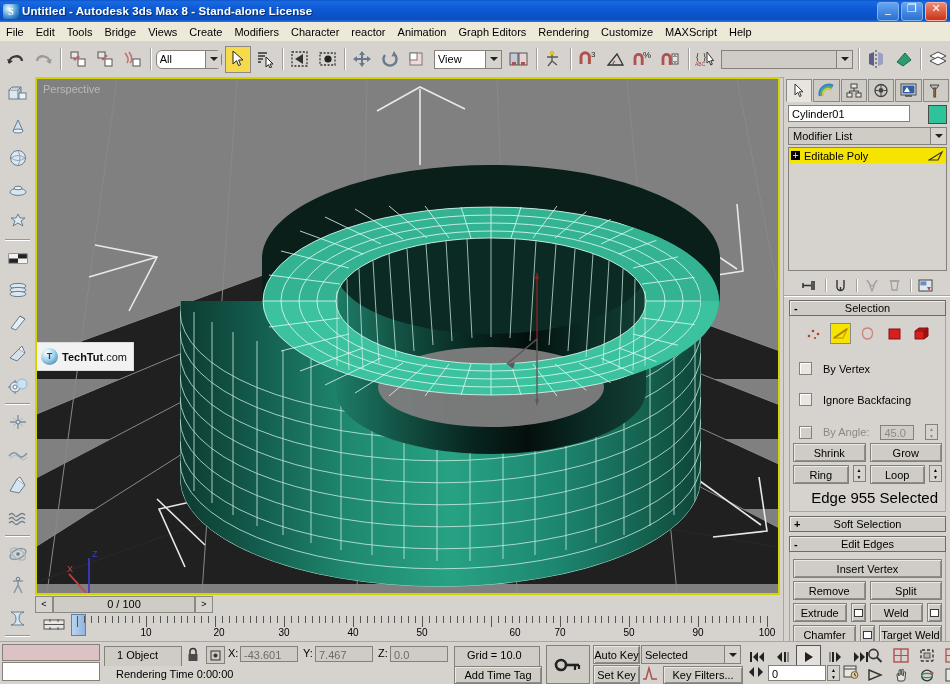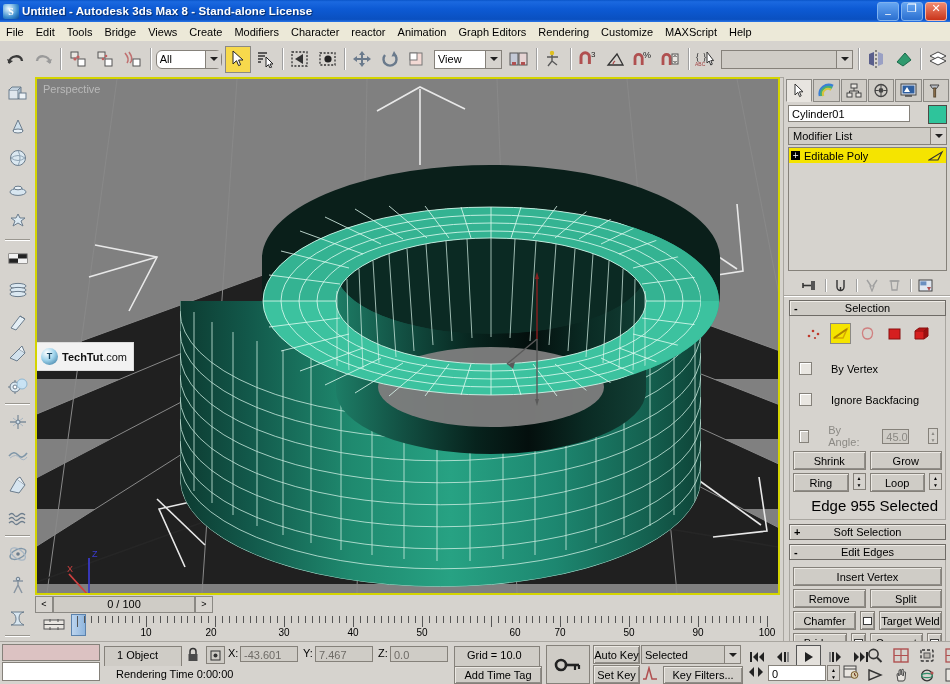--- a/index.html
+++ b/index.html
@@ -109,21 +109,21 @@
   .rollhdr{height:14px;border:1px solid #6e6b66;background:#cfccc6;display:flex;
       align-items:center;justify-content:center;position:relative;font-size:11px;
       box-shadow:inset 1px 1px 0 #efece7;}
   .rollhdr .sg{position:absolute;left:4px;font-size:11px;font-weight:bold;}
   .rollbody{border:1px solid #a9a6a0;border-top:none;background:#d6d3ce;padding:4px 3px 4px 3px;}
 
   .solvl{display:flex;justify-content:center;gap:6px;margin:3px 0 6px 0;}
   .so{width:19px;height:19px;border:1px solid transparent;display:flex;
       align-items:center;justify-content:center;}
   .so.sel{background:#f5e400;border:1px solid #8b8984;}
-  .ckrow{display:flex;align-items:center;gap:19px;margin:18px 0 2px 6px;font-size:11px;}
+  .ckrow{display:flex;align-items:center;gap:11px;margin:18px 0 2px 6px;font-size:11px;}
   .ck{width:11px;height:11px;border:1px solid #85817a;background:#e9e6e1;
       box-shadow:inset 1px 1px 0 #fff;}
   .ckrow.dis{color:#8b8984;}
   .spin{width:13px;height:16px;display:flex;flex-direction:column;
       border:1px solid #85817a;background:#d6d3ce;box-sizing:border-box;}
   .spin div{flex:1;display:flex;align-items:center;justify-content:center;font-size:5px;}
   .numf{flex:1;height:15px;border:1px solid #85817a;background:#cfccc6;color:#8b8984;
       font-size:11px;line-height:15px;padding-left:3px;box-sizing:border-box;}
   .btnrow{display:flex;gap:4px;margin-top:3px;}
   .pb{flex:1;height:17px;border:1px solid #85817a;background:#cfccc6;font-size:11px;
@@ -907,21 +907,21 @@
         <div class="tick" style="left: 634.8px; height: 7px;"></div>
         <div class="tick" style="left: 641.7px; height: 7px;"></div>
         <div class="tick" style="left: 648.6px; height: 7px;"></div>
         <div class="tick" style="left: 655.5px; height: 7px;"></div>
         <div class="tick" style="left: 662.4px; height: 7px;"></div>
         <div class="tick" style="left: 669.3px; height: 7px;"></div>
         <div class="tick" style="left: 676.2px; height: 7px;"></div>
         <div class="tick" style="left: 683.1px; height: 7px;"></div>
         <div class="tick" style="left: 690px; height: 11px;"></div>
         <div class="rnum" style="left: 69px;">10</div>
-        <div class="rnum" style="left: 134px;">20</div>
+        <div class="rnum" style="left: 142px;">20</div>
         <div class="rnum" style="left: 207px;">30</div>
         <div class="rnum" style="left: 276px;">40</div>
         <div class="rnum" style="left: 345px;">50</div>
         <div class="rnum" style="left: 438px;">60</div>
         <div class="rnum" style="left: 483px;">70</div>
         <div class="rnum" style="left: 552px;">50</div>
         <div class="rnum" style="left: 621px;">90</div>
         <div class="rnum" style="left: 690px;">100</div>
       </div>
   </div>
@@ -1127,20 +1127,30 @@
       </div>
       <div class="rollbody">
         <div class="btnrow">
           <span class="pb">Insert Vertex</span>
         </div>
         <div class="btnrow">
           <span class="pb">Remove</span>
           <span class="pb">Split</span>
         </div>
         <div class="btnrow">
+          <span class="pb">Extrude</span>
+          <span class="sqb">
+              <u></u>
+            </span>
+          <span class="pb">Weld</span>
+          <span class="sqb">
+              <u></u>
+            </span>
+        </div>
+        <div class="btnrow">
           <span class="pb">Chamfer</span>
           <span class="sqb">
               <u></u>
             </span>
           <span class="pb">Target Weld</span>
         </div>
         <div class="btnrow">
           <span class="pb">Bridge</span>
           <span class="sqb">
               <u></u>

